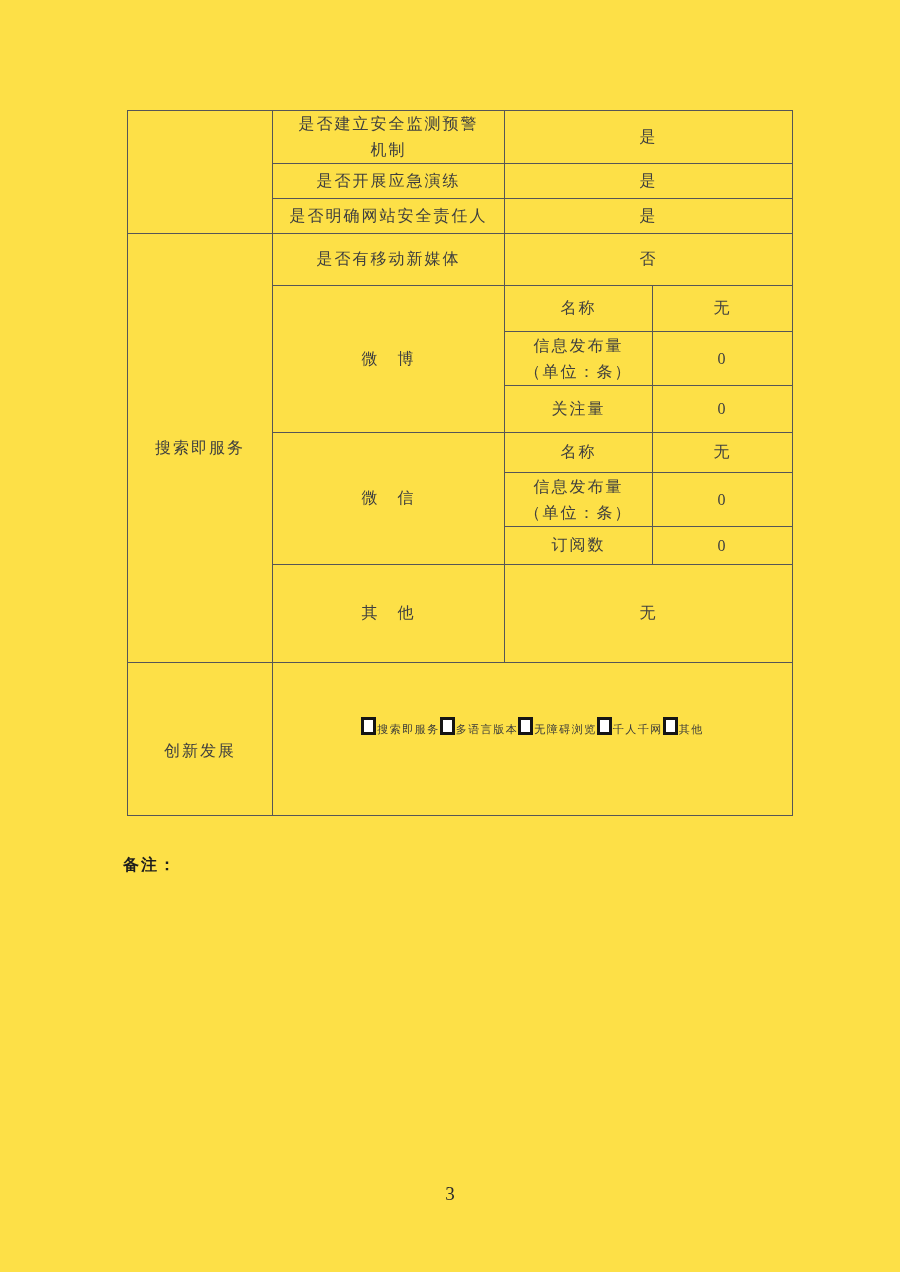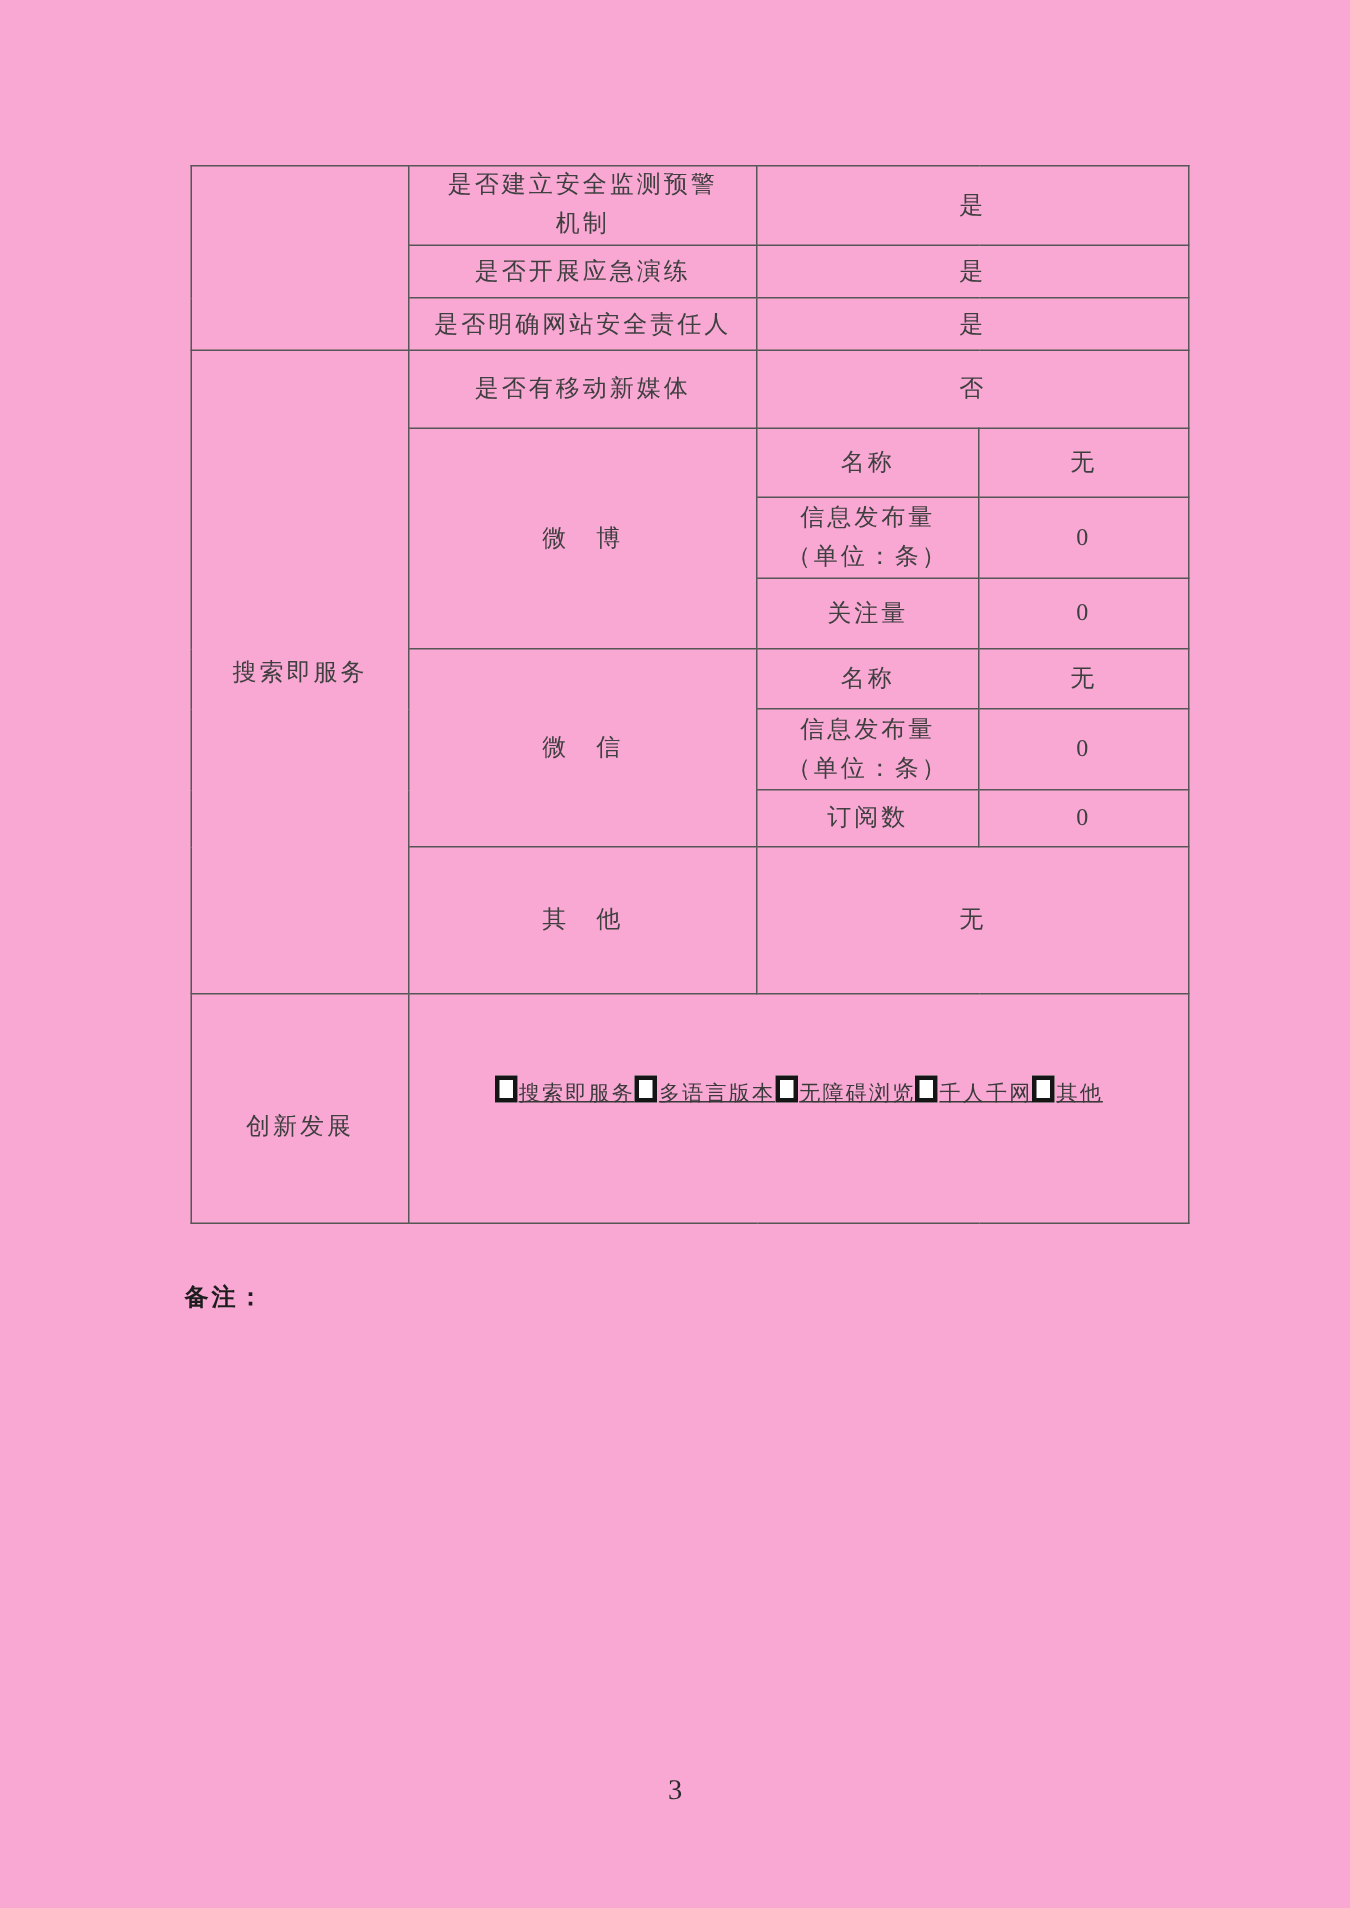--- a/index.html
+++ b/index.html
@@ -1,38 +1,38 @@
 <!DOCTYPE html>
 <html><head>
 <meta charset="utf-8">
 <style>
   html,body{margin:0;padding:0;}
   body{
     width:900px;height:1272px;background:#ffffff;position:relative;
     font-family:"Liberation Serif","DejaVu Serif",serif;
     color:#3f3f3f;
   }
-  .page{position:absolute;inset:0;background:#f9a8d4;}
+  .page{position:absolute;inset:0;background:#fde047;}
   table.form{
     position:absolute;left:127px;top:110px;width:665px;
     border-collapse:collapse;table-layout:fixed;
   }
   table.form td{
     border:1px solid #565656;
     text-align:center;vertical-align:middle;
     font-size:16px;letter-spacing:2px;color:#3f3f3f;
     padding:0 2px;overflow:hidden;
   }
   td.pre{white-space:pre-line;line-height:26px;}
   td.cat{letter-spacing:2px;}
   td.val{letter-spacing:1px;}
   td.cbcell{text-align:center;}
   .cbline{
     position:relative;top:-12px;white-space:nowrap;
-    font-size:14px;letter-spacing:1.5px;color:#3a3a3a;text-decoration:underline;
+    font-size:11px;letter-spacing:1.5px;color:#3a3a3a;
   }
   .catinner{position:relative;top:12px;font-family:Liberation Serif, serif;}
   .opt{display:inline;}
   .cb{
     display:inline-block;width:9px;height:12px;
     border:3px solid #151515;vertical-align:-2px;margin:0 1px 0 0;
     background:#fff;
   }
   .remarks{
     position:absolute;left:123px;top:855px;

